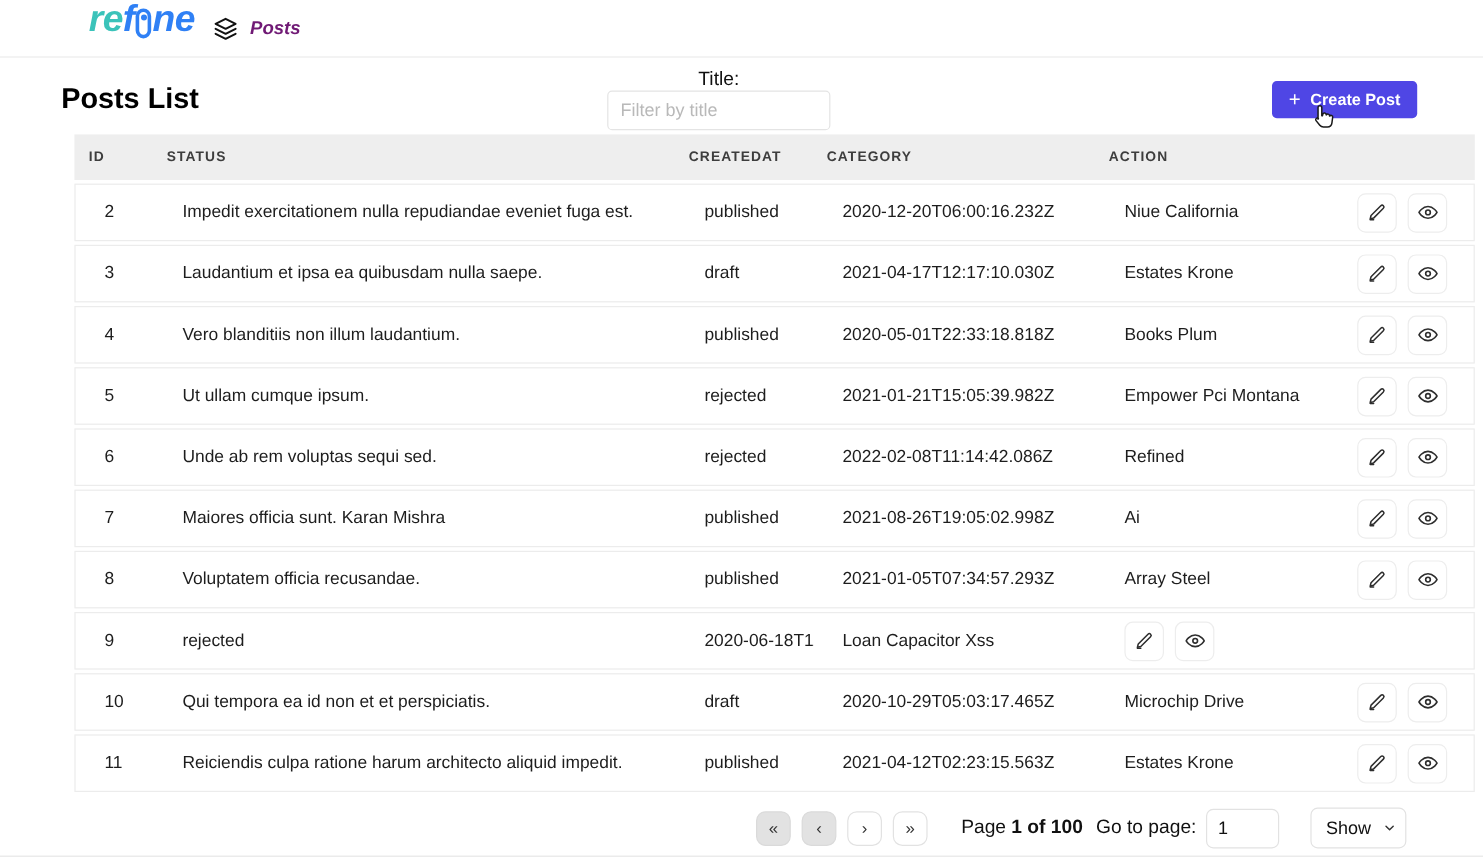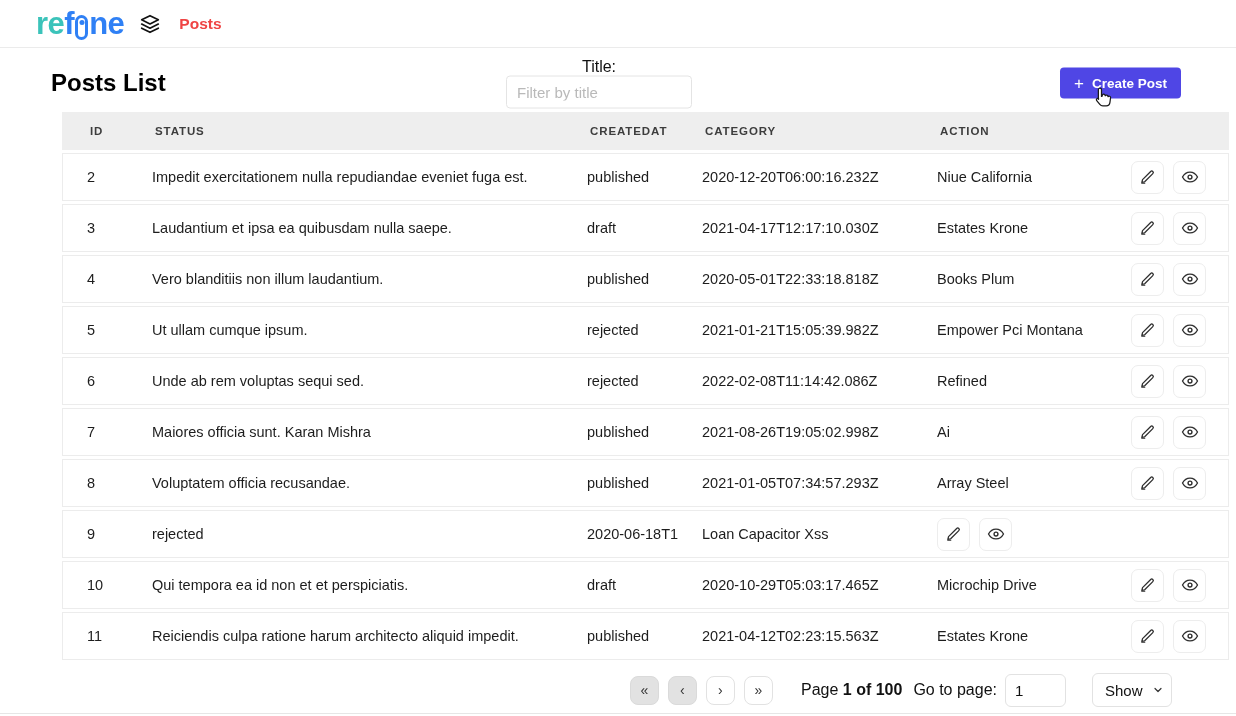--- a/index.html
+++ b/index.html
@@ -4,33 +4,33 @@
 <style>
   * { box-sizing: border-box; }
   html,body { margin:0; padding:0; }
   body {
     width:1236px; height:716px; position:relative; overflow:hidden;
     background:#ffffff; color:#1d1d1d;
     font-family:"Liberation Sans", sans-serif;
   }
 
   
-  .topbar { height:48px; display:flex; align-items:center; padding-left:36px;
-            border-bottom:1px solid #ebebeb; background:#fff; }
+  .topbar { height:48px; display:flex; padding-left:74px;
+            border-bottom:1px solid #ebebeb; background:#fff;font-style:italic; }
   .logo { display:flex; align-items:flex-start; font-weight:800; font-size:31px;
           letter-spacing:-0.5px; line-height:1; user-select:none; }
   .logo .teal { color:#3bc3ba; }
   .logo .blue { color:#2f80f5; }
   .pill { width:13px; height:25px; border:3px solid #2f80f5; border-radius:8px;
           margin:7px 1px 0 1px; position:relative; }
   .pill::before { content:""; position:absolute; top:2px; left:50%;
           transform:translateX(-50%); width:5px; height:5px; border-radius:50%;
           background:#2f80f5; }
-  .nav-item { display:flex; align-items:center; gap:19px; margin-left:16px;
-          font-size:15.5px; font-weight:600; color:#ef4444; cursor:pointer; }
+  .nav-item { display:flex; align-items:center; gap:10px; margin-left:16px;
+          font-size:15.5px; font-weight:600; color:#701a75; cursor:pointer; }
   .nav-item svg { display:block; }
 
   
   .list-header { position:relative; height:58px; margin-top:6px; }
   .page-title { position:absolute; left:51px; top:50%; transform:translateY(-50%);
           margin:0; font-size:24px; font-weight:800; color:#000; }
   .filter { position:absolute; left:506px; top:50%; transform:translateY(-50%);
           display:flex; align-items:center; font-size:16px; color:#111;flex-direction:column; }
   .filter input { width:186px; height:33px; border:1px solid #e4e4e4; border-radius:4px;
           padding:0 10px; font-size:15px; color:#0369a1; outline:none;
@@ -41,21 +41,21 @@
           border-radius:4px; font-size:13.5px; font-weight:700; display:flex;
           align-items:center; gap:8px; cursor:pointer; font-family:inherit; }
   .create-btn .plus { font-size:17px; font-weight:400; line-height:1; margin-top:-1px; }
 
   
   .table { margin-left:62px; width:1167px; }
   .thead, .trow { display:grid;
           grid-template-columns:65px 435px 115px 235px 194px 1fr;
           align-items:center; }
   .thead { background:#eeeeee; height:38px; }
-  .th { padding-left:28px; font-size:11.5px; font-weight:600; letter-spacing:0.9px;
+  .th { padding-left:12px; font-size:11.5px; font-weight:600; letter-spacing:0.9px;
         color:#3d3d3d; text-transform:uppercase; }
   .trow { height:48px; background:#fff; border:1px solid #ececec; margin-top:3px; }
   .td { padding-left:24px; font-size:14.5px; color:#1d1d1d; white-space:nowrap;
         overflow:hidden; }
   .td-action { display:flex; gap:9px; padding-left:24px; }
   .icon-btn { width:33px; height:33px; border:1px solid #ededed; background:#fff;
         border-radius:7px; display:flex; align-items:center; justify-content:center;
         cursor:pointer; padding:0; }
   .icon-btn svg { display:block; }
 

